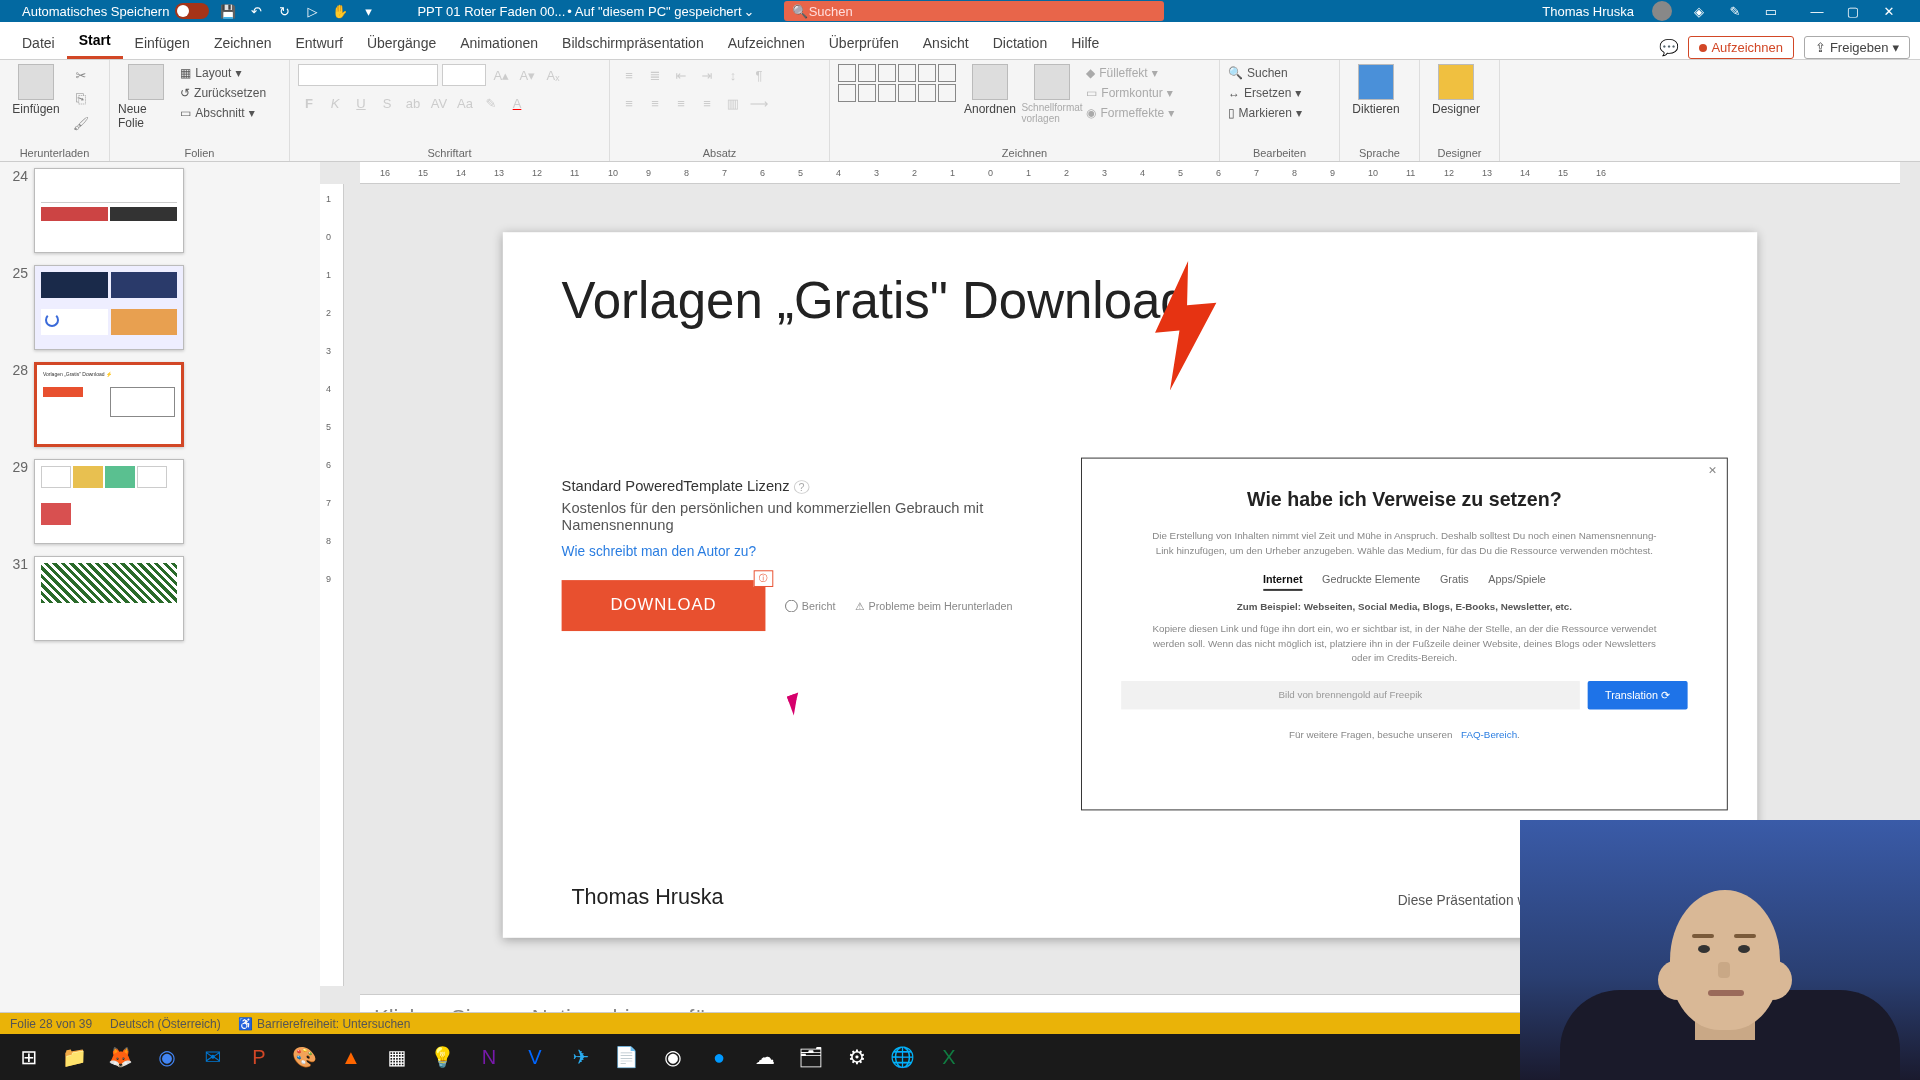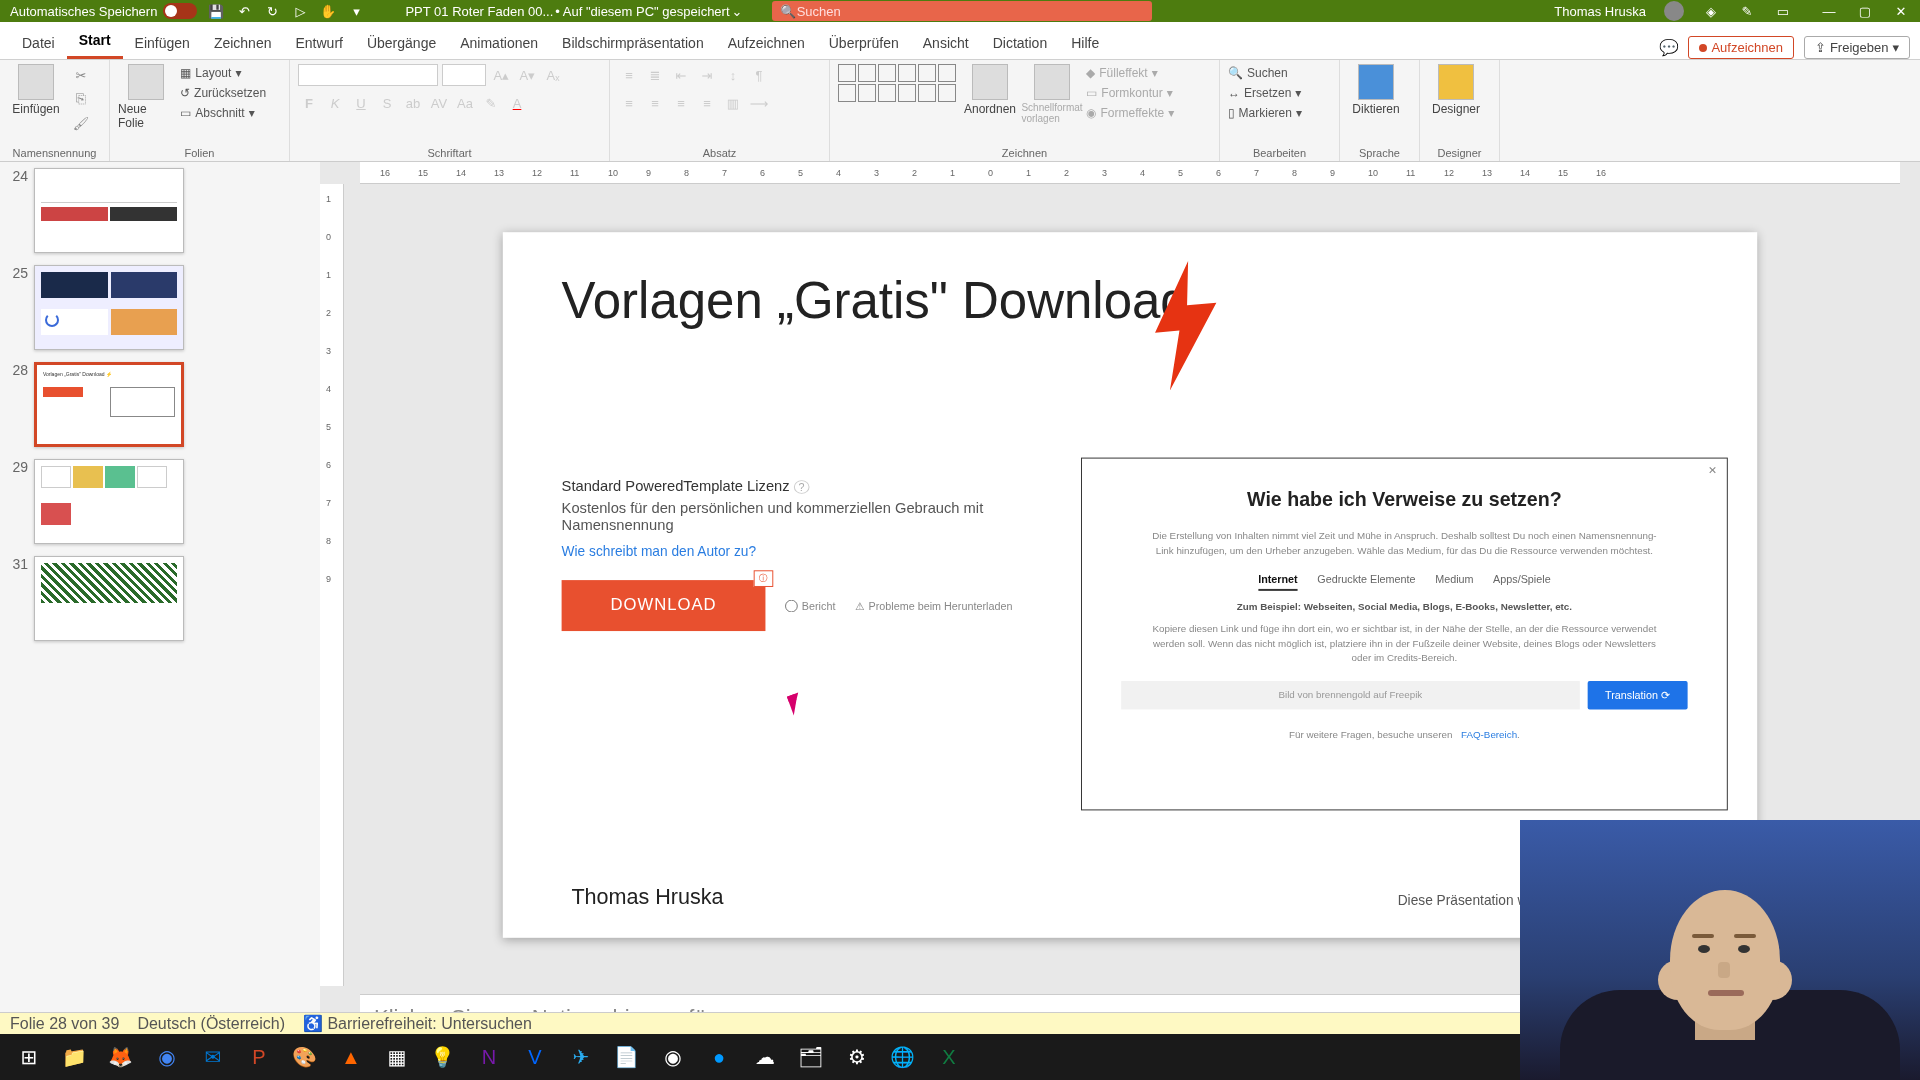--- a/index.html
+++ b/index.html
@@ -1,19 +1,19 @@
 <!DOCTYPE html>
 <html><head>
 <meta charset="utf-8">
 <style>
 * { margin:0; padding:0; box-sizing:border-box; font-family:"Segoe UI",sans-serif; }
 body { background:#f0f0f0; width:1920px; height:1080px; overflow:hidden; position:relative; }
 
 
-.titlebar { height:22px; background:#4d7c0f; display:flex; align-items:center; color:#fff; font-size:13px; padding:0 10px; }
+.titlebar { height:22px; background:#0369a1; display:flex; align-items:center; color:#fff; font-size:13px; padding:0 22px; }
 .titlebar .seg { display:flex; align-items:center; gap:10px; }
 .autosave { display:flex; align-items:center; gap:6px; }
 .toggle { width:34px; height:16px; background:#a63418; border-radius:8px; position:relative; }
 .toggle::after { content:""; position:absolute; width:12px; height:12px; background:#fff; border-radius:50%; top:2px; left:2px; }
 .tb-btn { width:18px; height:18px; display:inline-flex; align-items:center; justify-content:center; cursor:pointer; }
 .doc-name { flex:0 0 auto; margin-left:40px; display:flex; align-items:center; gap:2px; }
 .searchbox { flex:0 0 380px; height:20px; background:#e8654a; border-radius:3px; margin-left:30px; display:flex; align-items:center; padding:0 8px; color:#fff; }
 .searchbox input { background:transparent; border:none; color:#fff; font-size:13px; flex:1; outline:none; }
 .searchbox input::placeholder { color:#fdd; }
 .user-area { margin-left:auto; display:flex; align-items:center; gap:18px; }
@@ -91,21 +91,21 @@
 
 .author { position:absolute; bottom:28px; left:70px; font-size:22px; color:#222; }
 .attr { position:absolute; bottom:30px; right:40px; font-size:14px; color:#555; }
 
 .notes-area { position:absolute; bottom:0; left:40px; right:20px; height:52px; background:#fff; border-top:1px solid #ccc; padding:10px 14px; font-size:22px; color:#888; }
 
 .cursor { position:absolute; width:14px; height:20px; pointer-events:none; z-index:50; }
 .cursor::before { content:""; position:absolute; width:0; height:0; border-left:8px solid #d6006c; border-right:4px solid transparent; border-bottom:14px solid transparent; border-top:6px solid #d6006c; transform:rotate(-20deg); }
 
 
-.statusbar { position:absolute; bottom:0; left:0; right:0; height:22px; background:#fef9c3; border-top:1px solid #ccc; display:flex; align-items:center; font-size:16px; color:#555; padding:0 10px; gap:18px; z-index:60; }
+.statusbar { position:absolute; bottom:0; left:0; right:0; height:22px; background:#eab308; border-top:1px solid #ccc; display:flex; align-items:center; font-size:12px; color:#555; padding:0 10px; gap:18px; z-index:60; }
 .statusbar .right { margin-left:auto; display:flex; align-items:center; gap:12px; }
 .view-btn { width:18px; height:14px; border:1px solid #888; cursor:pointer; }
 
 
 .taskbar { position:absolute; bottom:0; left:0; right:0; height:46px; background:#1a1a1a; display:flex; align-items:center; padding:0 6px; z-index:55; }
 .task-icon { width:46px; height:46px; display:flex; align-items:center; justify-content:center; color:#fff; font-size:20px; cursor:pointer; }
 .task-right { margin-left:auto; display:flex; align-items:center; gap:12px; color:#ddd; font-size:13px; padding-right:10px; }
 
 
 .webcam { position:absolute; right:0; bottom:0; width:400px; height:260px; background:linear-gradient(180deg,#3a5ba8 0%,#2a3f72 60%,#1a1a2e 100%); z-index:100; overflow:hidden; }
@@ -192,21 +192,21 @@
       <div class="rb-big">
           <div class="ico"></div>
           <span>Einfügen</span>
         </div>
       <div class="stack">
         <span class="icon-btn">✂</span>
         <span class="icon-btn">⎘</span>
         <span class="icon-btn">🖌</span>
       </div>
     </div>
-    <div class="rgroup-label">Namensnennung</div>
+    <div class="rgroup-label">Herunterladen</div>
   </div>
   <div class="rgroup" style="width:180px">
     <div class="rgroup-body">
       <div class="rb-big">
           <div class="ico"></div>
           <span>Neue Folie</span>
         </div>
       <div class="stack">
         <span class="rb-sm">▦ <span>Layout</span> ▾</span>
         <span class="rb-sm">↺ <span>Zurücksetzen</span></span>
@@ -464,21 +464,21 @@
           </div>
         </div>
 
         <div class="ref-box">
           <span class="close">✕</span>
           <div class="ref-title">Wie habe ich Verweise zu setzen?</div>
           <div class="ref-body">Die Erstellung von Inhalten nimmt viel Zeit und Mühe in Anspruch. Deshalb solltest Du noch einen Namensnennung-Link hinzufügen, um den Urheber anzugeben. Wähle das Medium, für das Du die Ressource verwenden möchtest.</div>
           <div class="ref-tabs">
             <span class="act">Internet</span>
             <span>Gedruckte Elemente</span>
-            <span>Medium</span>
+            <span>Gratis</span>
             <span>Apps/Spiele</span>
           </div>
           <div class="ref-example">Zum Beispiel: Webseiten, Social Media, Blogs, E-Books, Newsletter, etc.</div>
           <div class="ref-body">Kopiere diesen Link und füge ihn dort ein, wo er sichtbar ist, in der Nähe der Stelle, an der die Ressource verwendet werden soll. Wenn das nicht möglich ist, platziere ihn in der Fußzeile deiner Website, deines Blogs oder Newsletters oder im Credits-Bereich.</div>
           <div class="ref-input-row">
             <div class="ref-input">Bild von brennengold auf Freepik</div>
             <div class="ref-btn"><span>Translation</span> ⟳</div>
           </div>
           <div class="faq-line"><span>Für weitere Fragen, besuche unseren </span><a>FAQ-Bereich</a>.</div>
         </div>

